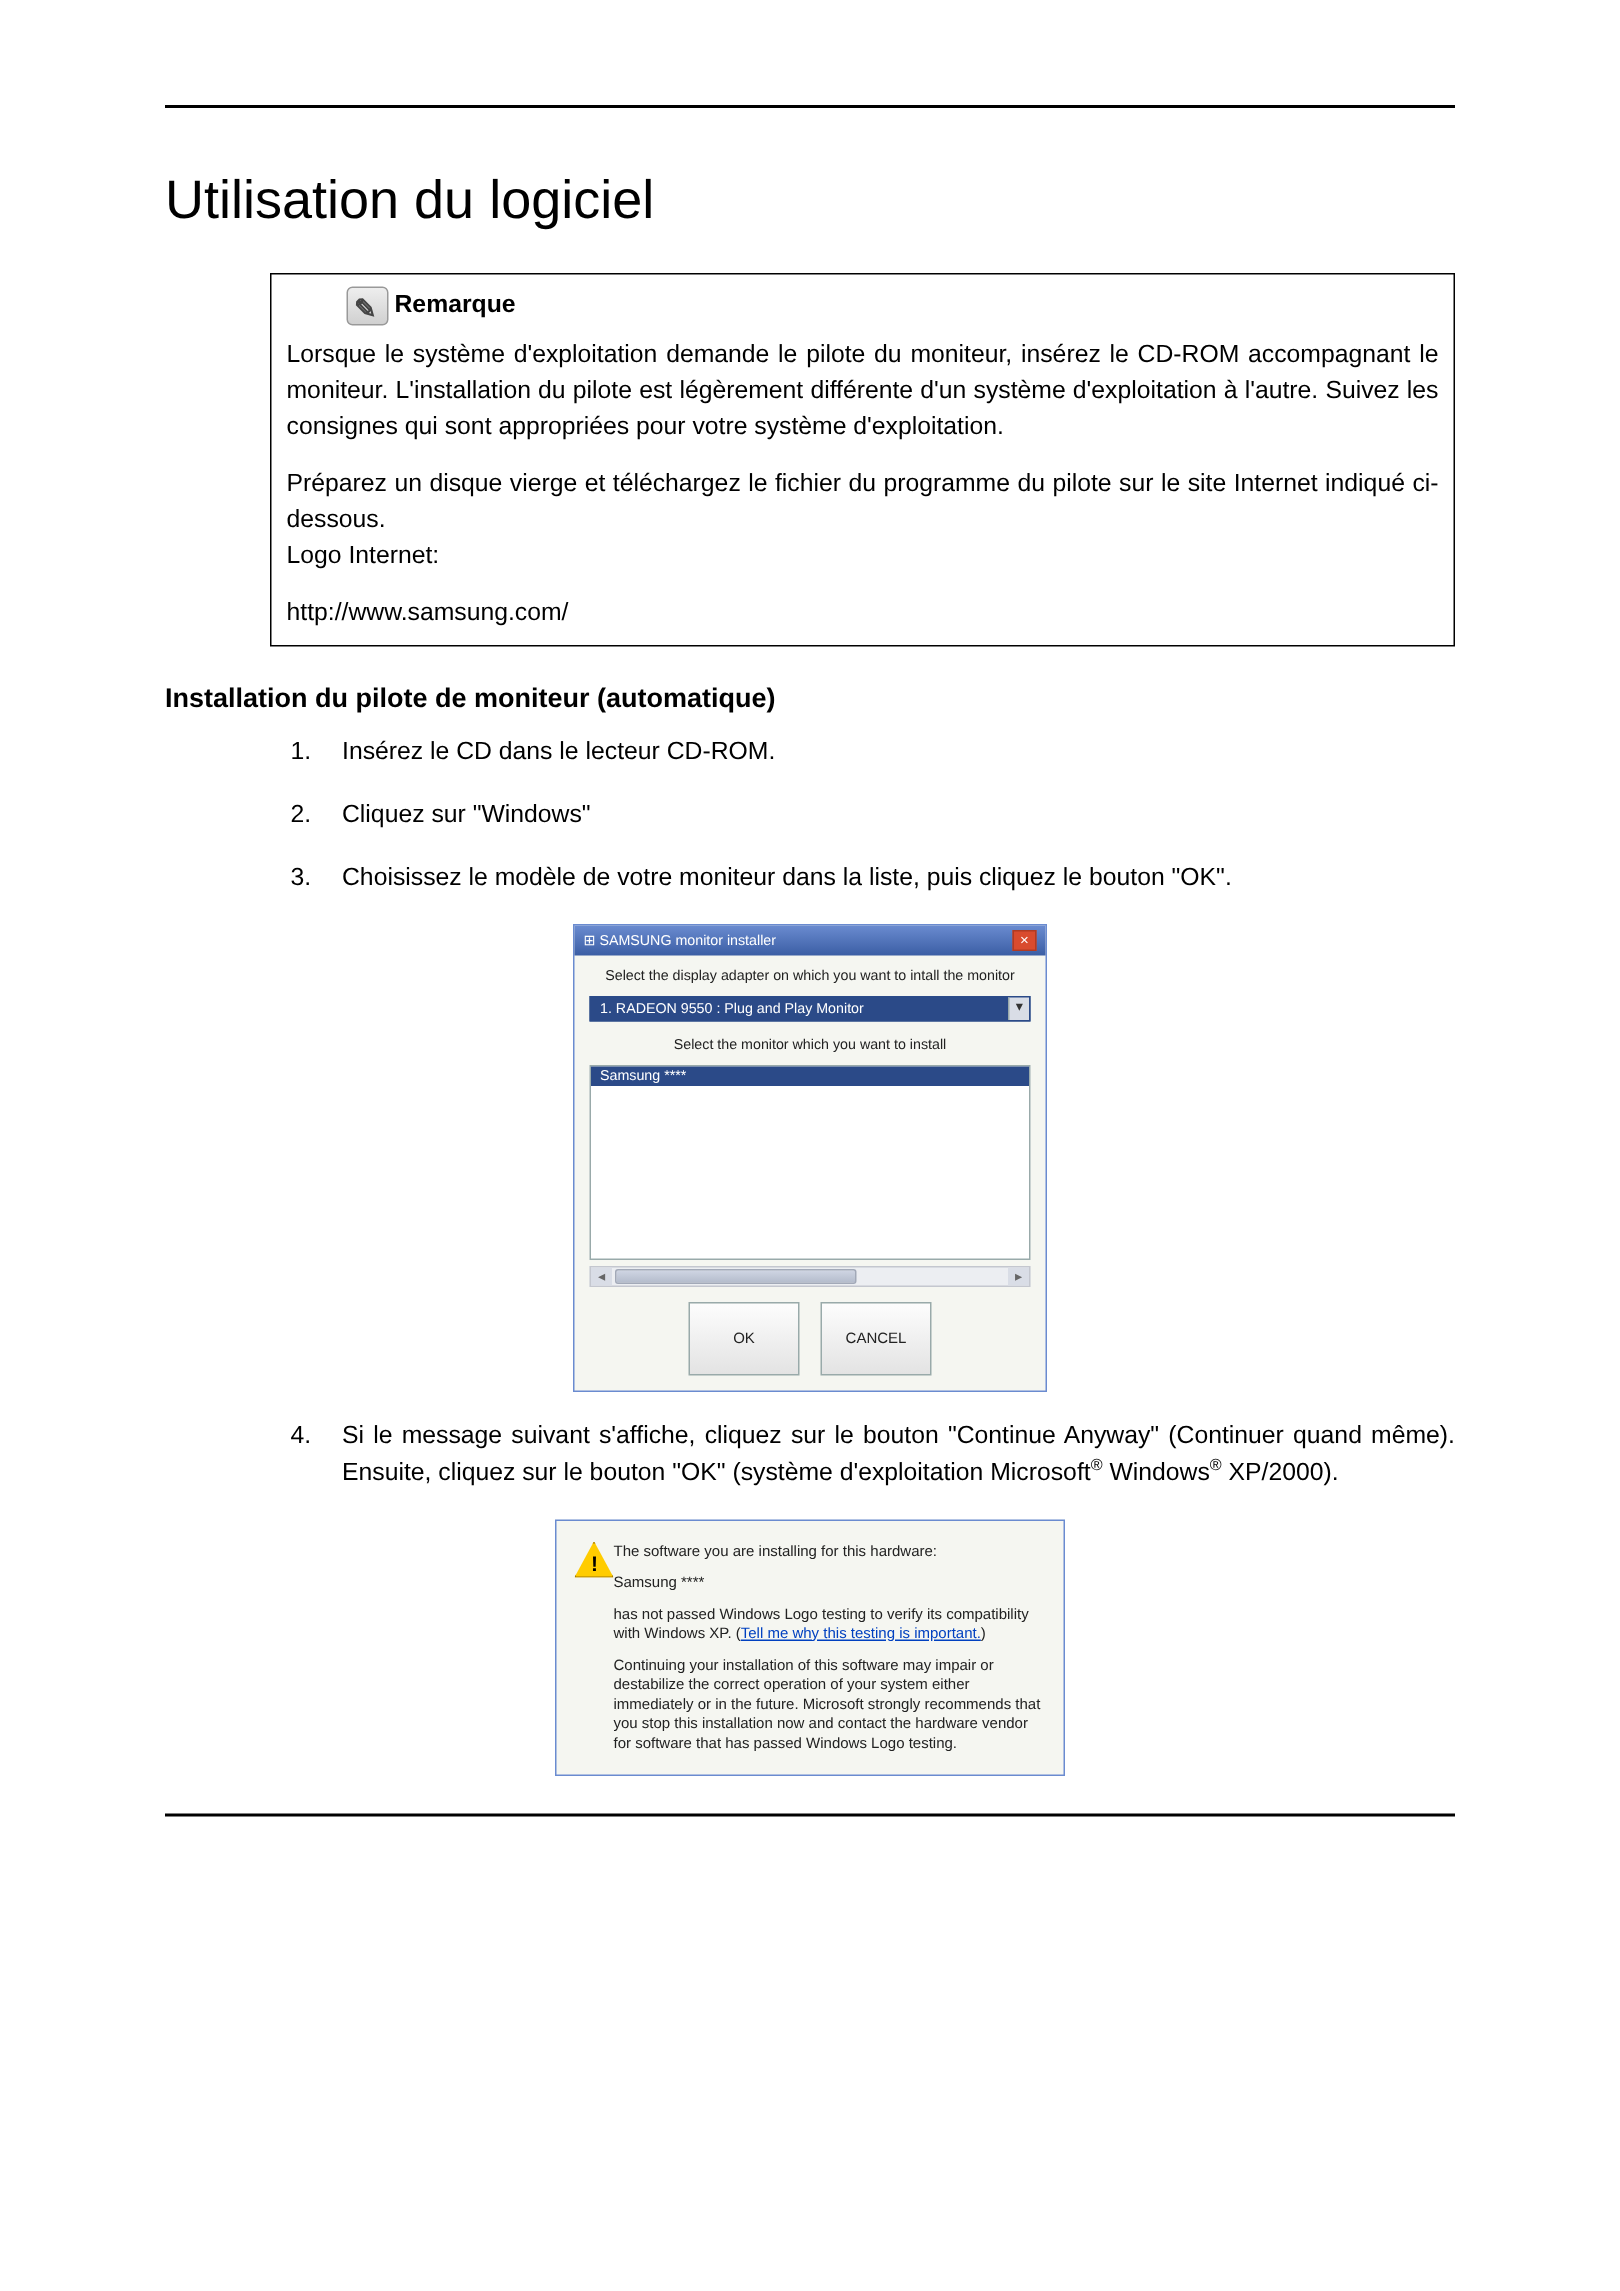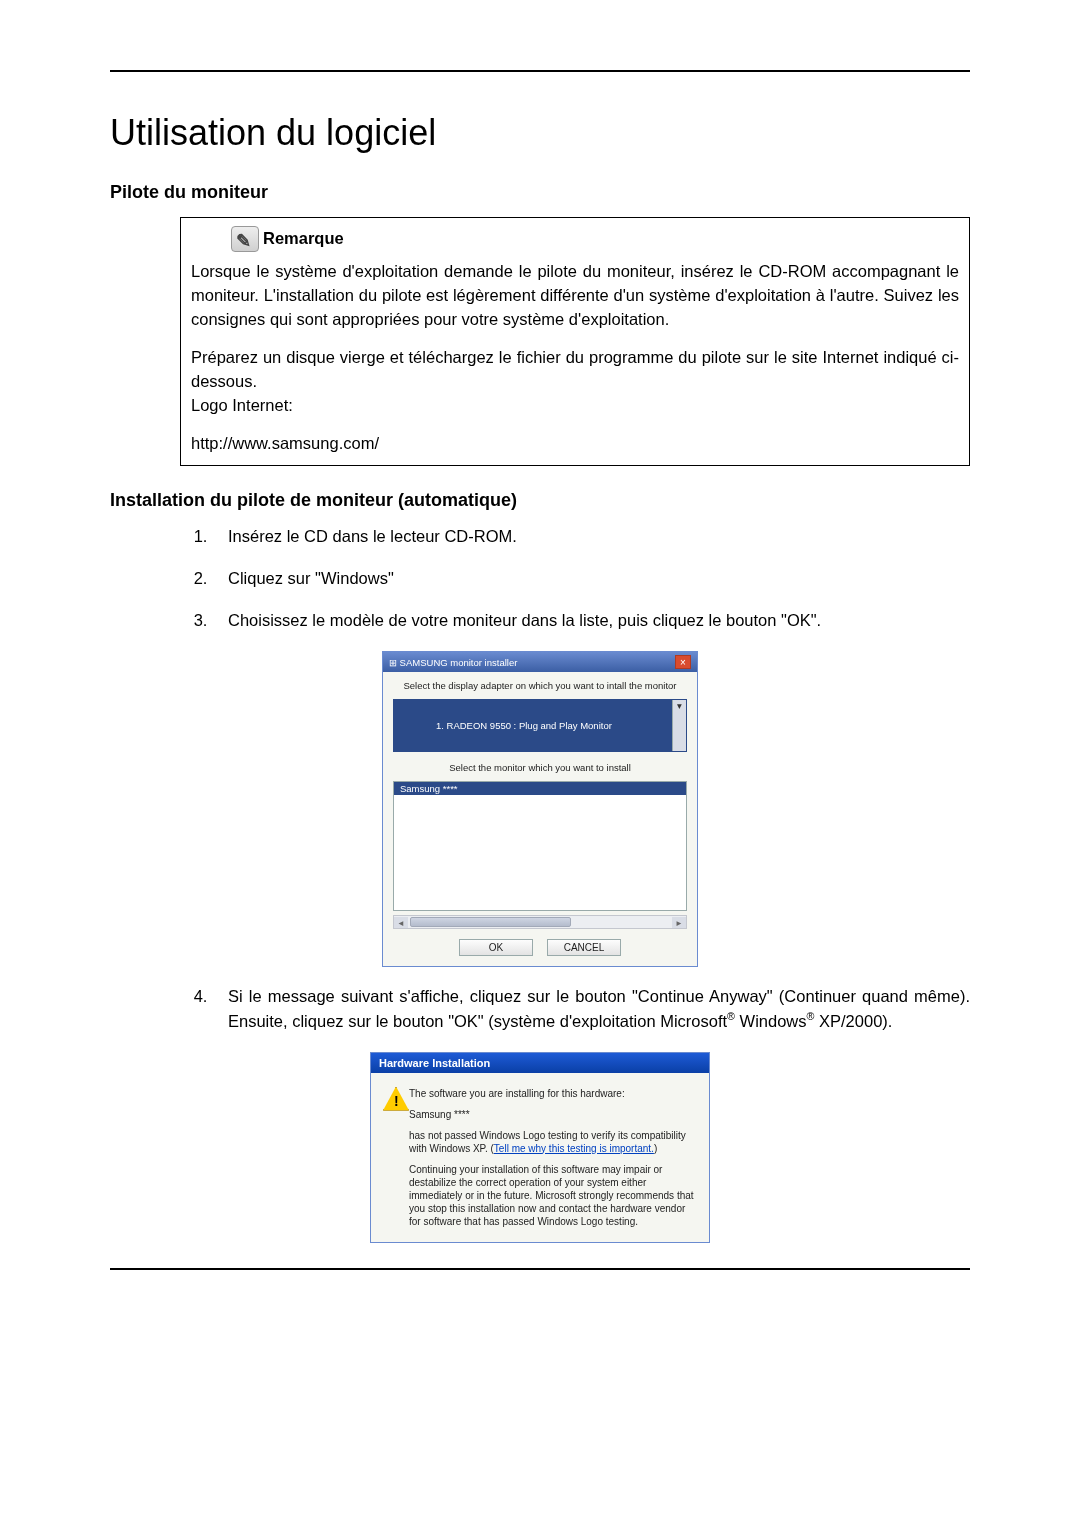--- a/index.html
+++ b/index.html
@@ -137,23 +137,22 @@
   }
   .dlg1-combo {
     display: flex;
     border: 1px solid #2b4a88;
     background: #2b4a88;
     color: #fff;
     margin-bottom: 10px;
   }
   .dlg1-combo-text {
     flex: 1;
-    padding: 20px 6px;
+    padding: 2px 6px;
     background: #2b4a88;
-    margin-left: 36px;
   }
   .dlg1-combo-btn {
     width: 14px;
     background: #d9dde6;
     color: #333;
     text-align: center;
     border-left: 1px solid #9aa;
   }
   .dlg1-list {
     border: 1px solid #9aa;
@@ -189,21 +188,21 @@
     border: 1px solid #a2a9b8;
     border-radius: 2px;
   }
   .dlg1-btns {
     display: flex;
     justify-content: center;
     gap: 14px;
   }
   .win-btn {
     min-width: 74px;
-    padding: 2px 10px;
+    padding: 18px 10px;
     background: linear-gradient(#fdfdfd, #e3e3e3);
     border: 1px solid #9aa;
     font-size: 10px;
     text-align: center;
   }
 
   
   .dlg2 {
     width: 340px;
     border: 1px solid #6a8bd0;
@@ -272,21 +271,20 @@
   }
 </style>
 </head>
 <body>
 
 <div class="page">
   <div class="top-rule"></div>
 
   <h1>Utilisation du logiciel</h1>
 
-  <h2 class="section">Pilote du moniteur</h2>
 
   <div class="note-box">
     <div class="note-header">
       <span class="note-icon"></span>
       <span>Remarque</span>
     </div>
     <div class="note-block">Lorsque le système d'exploitation demande le pilote du moniteur, insérez le CD-ROM accompagnant le moniteur. L'installation du pilote est légèrement différente d'un système d'exploitation à l'autre. Suivez les consignes qui sont appropriées pour votre système d'exploitation.</div>
     <div class="note-block">
       <span>Préparez un disque vierge et téléchargez le fichier du programme du pilote sur le site Internet indiqué ci-dessous.</span><br>
       <span class="note-label">Logo Internet:</span>
@@ -337,21 +335,20 @@
   <div class="steps">
     <ol start="4">
       <li>
         <span>Si le message suivant s'affiche, cliquez sur le bouton "Continue Anyway" (Continuer quand même). Ensuite, cliquez sur le bouton "OK" (système d'exploitation Microsoft</span><sup>®</sup><span> Windows</span><sup>®</sup><span> XP/2000).</span>
       </li>
     </ol>
   </div>
 
   <div class="figure-wrap">
     <div class="dlg2">
-      <div class="dlg2-title">Hardware Installation</div>
       <div class="dlg2-body">
         <div class="warn-icon"></div>
         <div class="dlg2-text">
           <p>The software you are installing for this hardware:</p>
           <p>Samsung ****</p>
           <p>
             <span>has not passed Windows Logo testing to verify its compatibility with Windows XP. (</span><span class="dlg2-link">Tell me why this testing is important.</span><span>)</span>
           </p>
           <p class="dlg2-bold">Continuing your installation of this software may impair or destabilize the correct operation of your system either immediately or in the future. Microsoft strongly recommends that you stop this installation now and contact the hardware vendor for software that has passed Windows Logo testing.</p>
         </div>

